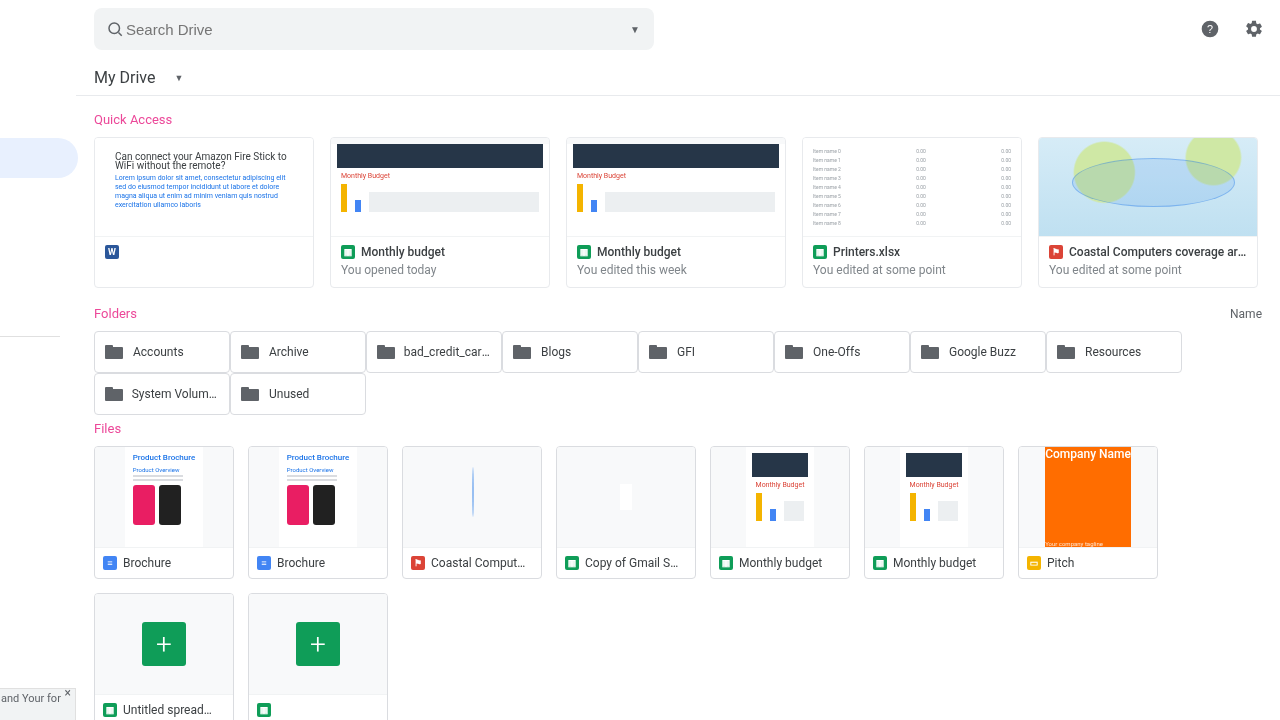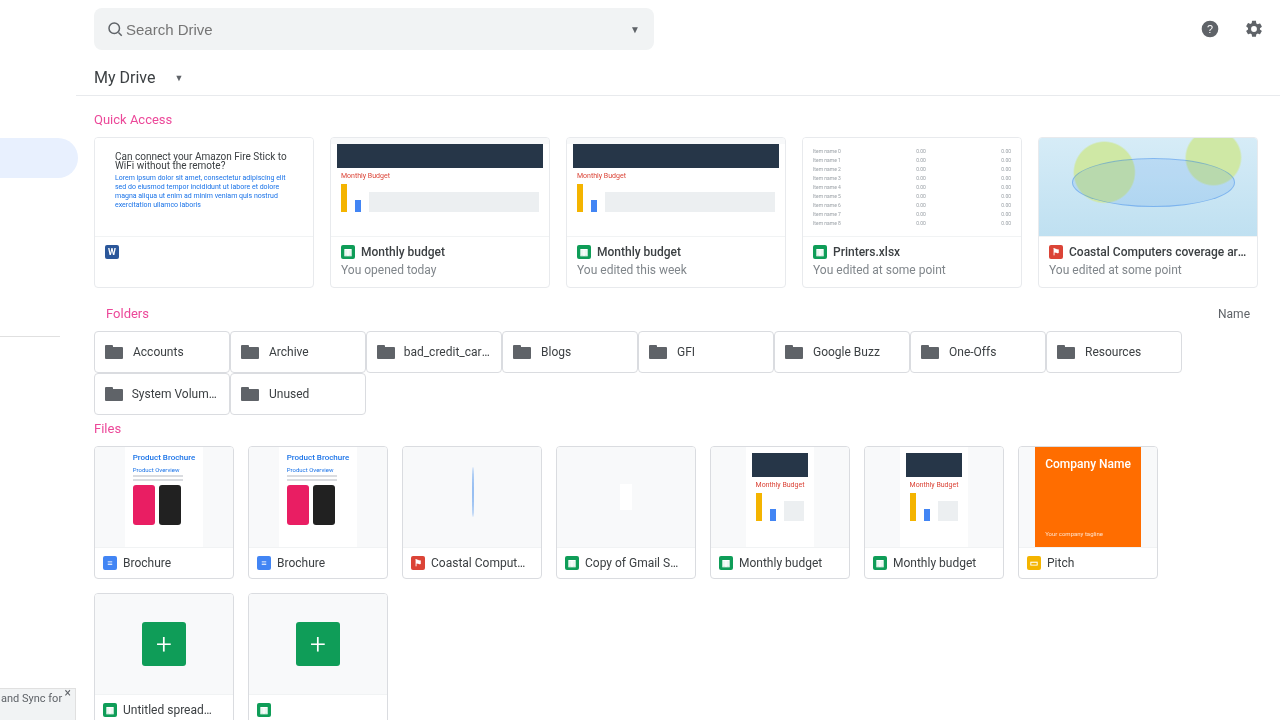--- a/index.html
+++ b/index.html
@@ -156,21 +156,21 @@
   
   .ftype { width:14px; height:14px; border-radius:2px; display:flex; align-items:center; justify-content:center; flex:0 0 14px; }
   .ftype.docs   { background:#4285f4; }
   .ftype.sheets { background:#0f9d58; }
   .ftype.slides { background:#f4b400; }
   .ftype.map    { background:#db4437; }
   .ftype.word   { background:#2b579a; }
   .ftype .inner { color:#fff; font-size:9px; font-weight:700; line-height:1; }
 
   
-  .folders-head { display:flex; align-items:center; margin: 8px 12px 10px;}
+  .folders-head { display:flex; align-items:center; margin: 8px 0 10px;}
   .folders-head .section-label { margin:0; }
   .sort-label { margin-left:auto; font-size:12px; color:#5f6368; }
   .folder-grid { display:flex; flex-wrap:wrap; margin-bottom: 6px; }
   .folder-chip {
     width: 136px;
     height: 42px;
     border:1px solid #dadce0;
     border-radius:4px;
     display:flex;
     align-items:center;
@@ -236,21 +236,21 @@
     border:1px solid rgba(26,115,232,.35);
   }
   .brochurethumb { background:#fff; height:100%; padding:6px 8px; }
   .brochurethumb .ttl { font-size:8px; color:#1a73e8; font-weight:500; }
   .brochurethumb .sub { font-size:6px; color:#1a73e8; margin:4px 0 2px; }
   .brochurethumb .ln { height:2px; background:#dadce0; margin:2px 0; width:80%; }
   .brochurethumb .phones { display:flex; gap:4px; margin-top:4px; }
   .brochurethumb .ph { width:22px; height:40px; border-radius:3px; }
   .ph.a { background:#e91e63; }
   .ph.b { background:#212121; }
-  .pitchthumb { background:#ff6d00; color:#fff; height:100%; padding:10px; font-size:10px; display:flex; flex-direction:column; }
+  .pitchthumb { background:#ff6d00; color:#fff; height:100%; font-size:10px; display:flex; flex-direction:column; }
   .pitchthumb .big { font-size:12px; font-weight:500; }
   .pitchthumb .tag { margin-top:auto; font-size:6px; opacity:.8; }
   .plus { width:44px; height:44px; background:#0f9d58; border-radius:3px; display:flex; align-items:center; justify-content:center; color:#fff; font-size:28px; font-weight:300; }
   .graythumb { background:#fff; }
   .graythumb .topbar { height:14px; background:#9aa0a6; margin:6px; }
 </style>
 </head>
 <body>
 
 <div class="app">
@@ -261,21 +261,21 @@
       <div class="nav-item">s</div>
       <div class="nav-item">h me</div>
     </div>
     <div class="storage-block">
       <hr>
       <div class="storage-used">7 GB used</div>
       <div class="storage-link">STORAGE</div>
     </div>
     <div class="sync-toast">
       <span class="x">×</span>
-      <span>and Sync for</span>
+      <span>and Your for</span>
     </div>
   </aside>
 
   <div class="main">
     <div class="searchbar-row">
       <div class="searchbar">
         <span>
           <svg width="18" height="18" viewBox="0 0 24 24" fill="none" stroke="#5f6368" stroke-width="2">
               <circle cx="11" cy="11" r="7"></circle>
               <line x1="21" y1="21" x2="16.65" y2="16.65"></line>
@@ -464,25 +464,25 @@
           <div class="folder-chip">
             <span class="folder-ico"></span>
             <span class="name">Blogs</span>
           </div>
           <div class="folder-chip">
             <span class="folder-ico"></span>
             <span class="name">GFI</span>
           </div>
           <div class="folder-chip">
             <span class="folder-ico"></span>
+            <span class="name">One-Offs</span>
+          </div>
+          <div class="folder-chip">
+            <span class="folder-ico"></span>
             <span class="name">Google Buzz</span>
-          </div>
-          <div class="folder-chip">
-            <span class="folder-ico"></span>
-            <span class="name">One-Offs</span>
           </div>
           <div class="folder-chip">
             <span class="folder-ico"></span>
             <span class="name">Resources</span>
           </div>
           <div class="folder-chip">
             <span class="folder-ico"></span>
             <span class="name">System Volume …</span>
           </div>
           <div class="folder-chip">

